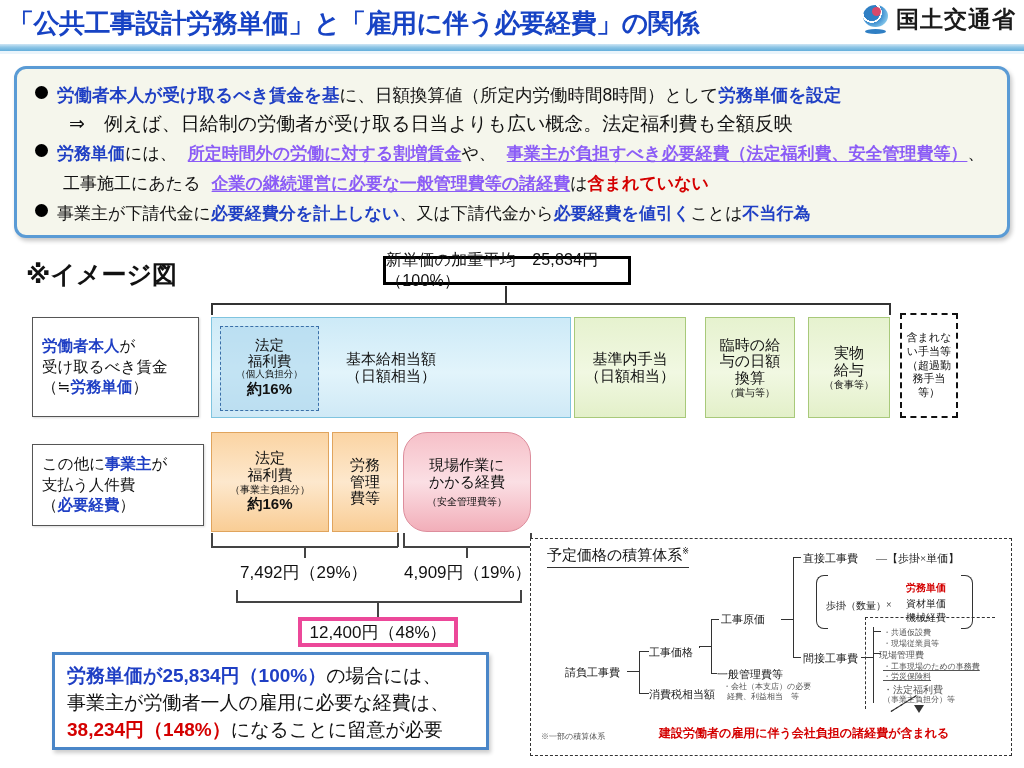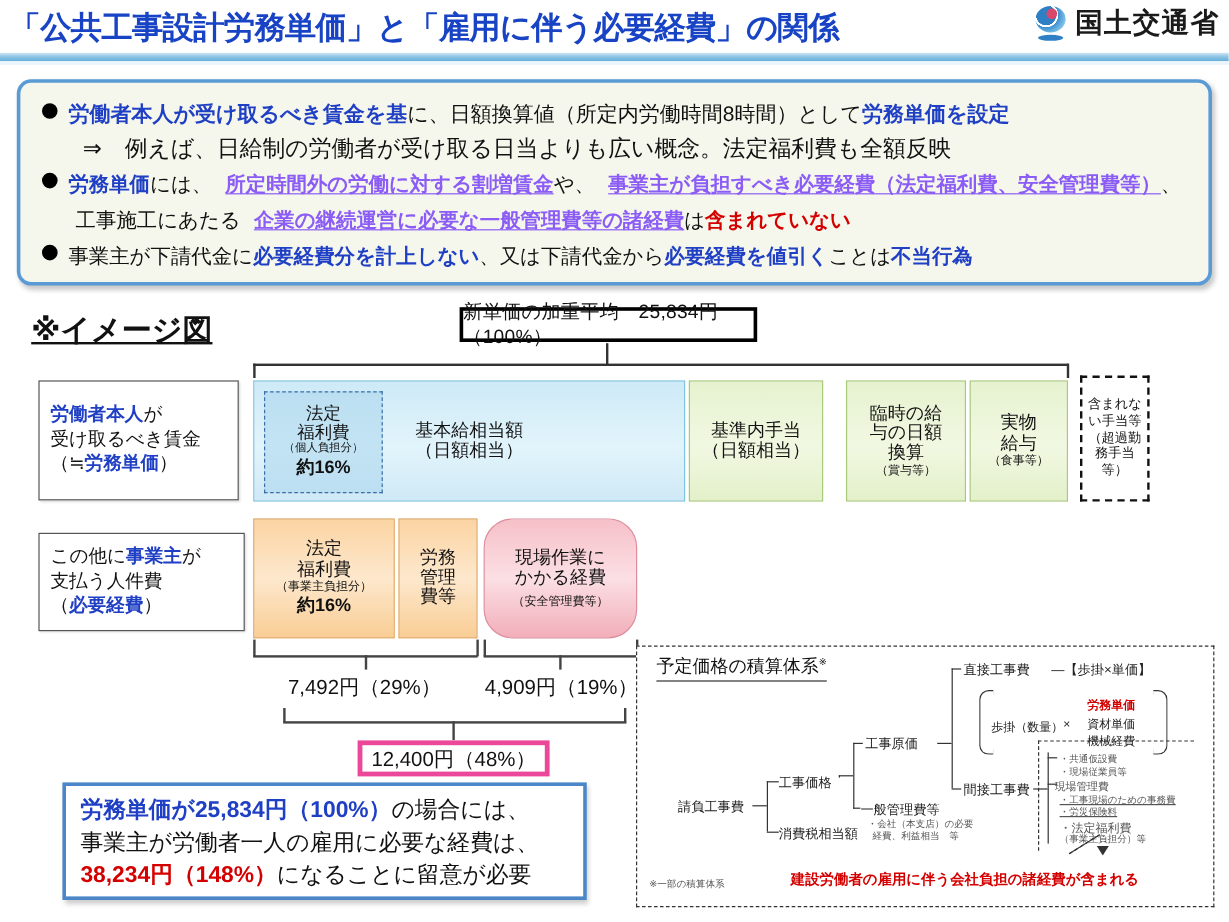--- a/index.html
+++ b/index.html
@@ -65,21 +65,21 @@
   .t-red-nu { color:#d40000; font-weight:bold; }
   .b1  { left:18px;  top:14px;  font-size:17.5px; }
   .b1b { left:52px;  top:42px;  font-size:19px; color:#111; }
   .b2  { left:18px;  top:73px;  font-size:17px; }
   .b2b { left:46px;  top:103px; font-size:17px; }
   .b3  { left:18px;  top:133px; font-size:17px; }
 
   
   .imgcap {
     position:absolute; left:26px; top:258px;
-    font-size:25px; font-weight:bold; color:#111;text-decoration:underline;
+    font-size:25px; font-weight:bold; color:#111;
   }
 
   
   .total-top {
     position:absolute; left:383px; top:256px; width:248px; height:29px;
     border:3px solid #000; background:#fff;
     display:flex; align-items:center; justify-content:center;
     font-size:16px; color:#111; letter-spacing:0.2px;
   }
 
@@ -153,21 +153,21 @@
   
   .inset {
     position:absolute; left:530px; top:538px; width:482px; height:218px;
     border:1.5px dashed #333; background:#fff;
   }
   .ins-title {
     position:absolute; left:16px; top:7px; font-size:15px; color:#111;
     border-bottom:1.5px solid #333; padding-bottom:2px;
   }
   .ins-title sup { font-size:8px; }
-  .ins-t { position:absolute; color:#222; white-space:nowrap; }
+  .ins-t { position:absolute; color:#222; white-space:nowrap;font-family:Liberation Serif, serif; }
   .ins-red { color:#d40000; }
   .ins-ln { position:absolute; background:#333; }
   .ins-fuzz { color:#555; }
   .ins-dashbox { position:absolute; border:1px dashed #333; }
 </style>
 </head>
 <body>
 
 <div id="page">
 
@@ -234,21 +234,21 @@
       <div class="ln-s">（個人負担分）</div>
       <div class="ln-p">約16%</div>
     </div>
   </div>
 
   <div class="cell c-green" style="left:574px; top:317px; width:112px;">
     <div class="ln">基準内手当</div>
     <div class="ln">（日額相当）</div>
   </div>
 
-  <div class="cell c-green" style="left:705px; top:317px; width:100px;">
+  <div class="cell c-green" style="left:705px; top:317px; width:90px;">
     <div class="ln">臨時の給</div>
     <div class="ln">与の日額</div>
     <div class="ln">換算</div>
     <div class="ln-s">（賞与等）</div>
   </div>
 
   <div class="cell c-green" style="left:808px; top:317px; width:82px;">
     <div class="ln">実物</div>
     <div class="ln">給与</div>
     <div class="ln-s">（食事等）</div>

